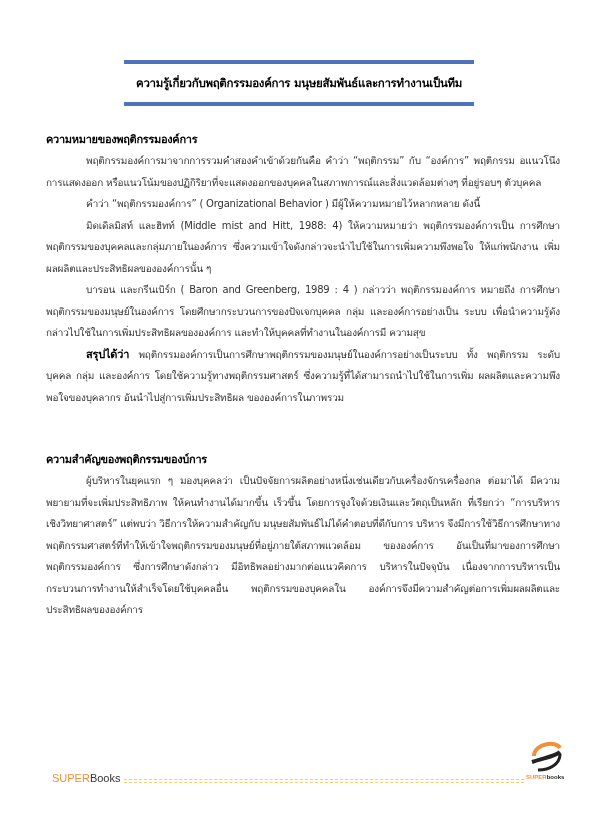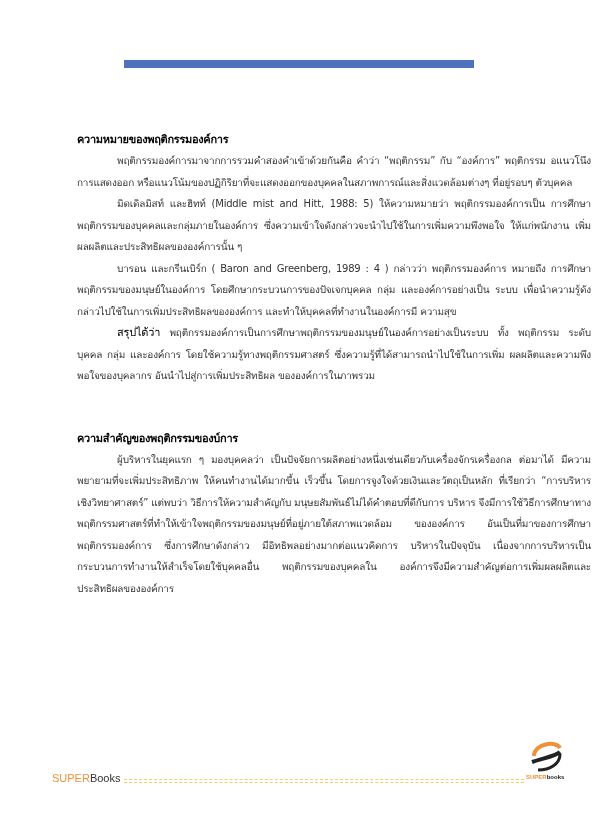--- a/index.html
+++ b/index.html
@@ -2,49 +2,51 @@
 <html><head>
 <meta charset="utf-8">
 <style>
   html, body { margin: 0; padding: 0; background: #ffffff; }
   body { width: 612px; height: 817px; position: relative; overflow: hidden;
          font-family: "DejaVu Sans", "Liberation Sans", sans-serif; color: #222; }
   .title-block { position: absolute; left: 124px; top: 60px; width: 350px; }
   .rule { height: 4px; background: #4f72bd; }
   .doc-title { font-size: 11.5px; font-weight: bold; text-align: center; color: #000;
                padding: 10px 0 10px 0; white-space: nowrap; letter-spacing: -0.3px; }
-  .content { position: absolute; left: 46px; top: 130px; width: 514px; margin-left: 31px; }
+  .content { position: absolute; left: 46px; top: 130px; width: 514px; }
   .section-head { font-size: 11px; font-weight: bold; color: #000; margin: 0; height: 20px; line-height: 20px; letter-spacing: -0.3px; }
   p { margin: 0; font-size: 10px; line-height: 21.5px; text-align: justify; text-align-last: left; color: #333; letter-spacing: -0.2px; }
   p.indent { text-indent: 40px; }
-  .lead-bold { font-weight: normal; color: #000; font-size: 11px; }
+  .lead-bold { font-weight: bold; color: #000; font-size: 11px; }
   .sec2 { margin-top: 42px; }
   .footer { position: absolute; left: 52px; top: 768px; width: 520px; height: 30px; }
   .footer-brand { position: absolute; left: 0; top: 4px; font-size: 11px; font-family: "Liberation Sans", sans-serif; text-align: right; }
   .footer-brand .sup { color: #f0913a; }
   .footer-brand .bks { color: #333; }
   .footer-dash { position: absolute; left: 72px; top: 11px; width: 400px; border-top: 1px dashed #f3cf6e; border-bottom: 1px dashed #f3cf6e; height: 2px; }
   .logo { position: absolute; left: 474px; top: -30px; width: 48px; height: 48px; }
   .logo-text { position: absolute; left: 0; top: 36px; font-size: 6px; font-weight: bold; white-space: nowrap; font-family: "Liberation Sans", sans-serif; }
   .logo-text .s { color: #f0913a; }
   .logo-text .b { color: #222; }
 </style>
 </head>
 <body>
 
 <div class="title-block">
   <div class="rule"></div>
+  <div class="doc-title">ความรู้เกี่ยวกับพฤติกรรมองค์การ มนุษยสัมพันธ์และการทำงานเป็นทีม</div>
   <div class="rule"></div>
 </div>
 
 <div class="content">
   <section>
     <h2 class="section-head">ความหมายของพฤติกรรมองค์การ</h2>
     <p class="indent">พฤติกรรมองค์การมาจากการรวมคำสองคำเข้าด้วยกันคือ คำว่า “พฤติกรรม” กับ “องค์การ” พฤติกรรม อแนวโนึง การแสดงออก หรือแนวโน้มของปฏิกิริยาที่จะแสดงออกของบุคคลในสภาพการณ์และสิ่งแวดล้อมต่างๆ ที่อยู่รอบๆ ตัวบุคคล</p>
-    <p class="indent">มิดเดิลมิสท์ และฮิทท์ (Middle mist and Hitt, 1988: 5) ให้ความหมายว่า พฤติกรรมองค์การเป็น การศึกษาพฤติกรรมของบุคคลและกลุ่มภายในองค์การ ซึ่งความเข้าใจดังกล่าวจะนำไปใช้ในการเพิ่มความพึงพอใจ ให้แก่พนักงาน เพิ่มผลผลิตและประสิทธิผลขององค์การนั้น ๆ</p>
+    <p class="indent">คำว่า “พฤติกรรมองค์การ” ( Organizational Behavior ) มีผู้ให้ความหมายไว้หลากหลาย ดังนี้</p>
+    <p class="indent">มิดเดิลมิสท์ และฮิทท์ (Middle mist and Hitt, 1988: 4) ให้ความหมายว่า พฤติกรรมองค์การเป็น การศึกษาพฤติกรรมของบุคคลและกลุ่มภายในองค์การ ซึ่งความเข้าใจดังกล่าวจะนำไปใช้ในการเพิ่มความพึงพอใจ ให้แก่พนักงาน เพิ่มผลผลิตและประสิทธิผลขององค์การนั้น ๆ</p>
     <p class="indent">บารอน และกรีนเบิร์ก ( Baron and Greenberg, 1989 : 4 ) กล่าวว่า พฤติกรรมองค์การ หมายถึง การศึกษาพฤติกรรมของมนุษย์ในองค์การ โดยศึกษากระบวนการของปัจเจกบุคคล กลุ่ม และองค์การอย่างเป็น ระบบ เพื่อนำความรู้ดังกล่าวไปใช้ในการเพิ่มประสิทธิผลขององค์การ และทำให้บุคคลที่ทำงานในองค์การมี ความสุข</p>
     <p class="indent"><span class="lead-bold">สรุปได้ว่า</span><span> พฤติกรรมองค์การเป็นการศึกษาพฤติกรรมของมนุษย์ในองค์การอย่างเป็นระบบ ทั้ง พฤติกรรม ระดับบุคคล กลุ่ม และองค์การ โดยใช้ความรู้ทางพฤติกรรมศาสตร์ ซึ่งความรู้ที่ได้สามารถนำไปใช้ในการเพิ่ม ผลผลิตและความพึงพอใจของบุคลากร อันนำไปสู่การเพิ่มประสิทธิผล ขององค์การในภาพรวม</span></p>
   </section>
 
   <section class="sec2">
     <h2 class="section-head">ความสำคัญของพฤติกรรมของบ์การ</h2>
     <p class="indent">ผู้บริหารในยุคแรก ๆ มองบุคคลว่า เป็นปัจจัยการผลิตอย่างหนึ่งเช่นเดียวกับเครื่องจักรเครื่องกล ต่อมาได้ มีความพยายามที่จะเพิ่มประสิทธิภาพ ให้คนทำงานได้มากขึ้น เร็วขึ้น โดยการจูงใจด้วยเงินและวัตถุเป็นหลัก ที่เรียกว่า “การบริหารเชิงวิทยาศาสตร์” แต่พบว่า วิธีการให้ความสำคัญกับ มนุษยสัมพันธ์ไม่ได้คำตอบที่ดีกับการ บริหาร จึงมีการใช้วิธีการศึกษาทางพฤติกรรมศาสตร์ที่ทำให้เข้าใจพฤติกรรมของมนุษย์ที่อยู่ภายใต้สภาพแวดล้อม ขององค์การ อันเป็นที่มาของการศึกษาพฤติกรรมองค์การ ซึ่งการศึกษาดังกล่าว มีอิทธิพลอย่างมากต่อแนวคิดการ บริหารในปัจจุบัน เนื่องจากการบริหารเป็น กระบวนการทำงานให้สำเร็จโดยใช้บุคคลอื่น พฤติกรรมของบุคคลใน องค์การจึงมีความสำคัญต่อการเพิ่มผลผลิตและประสิทธิผลขององค์การ</p>
   </section>
 </div>
 

